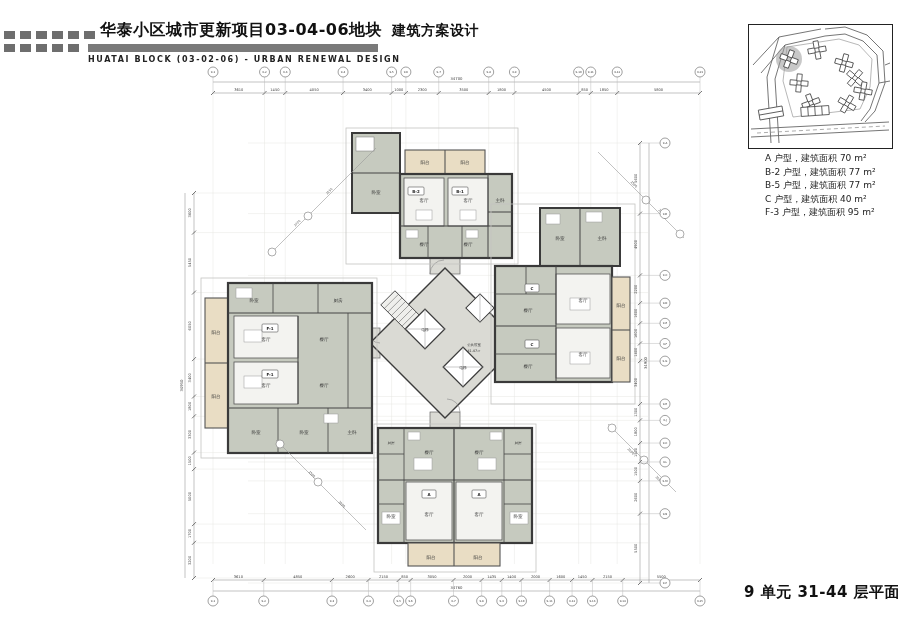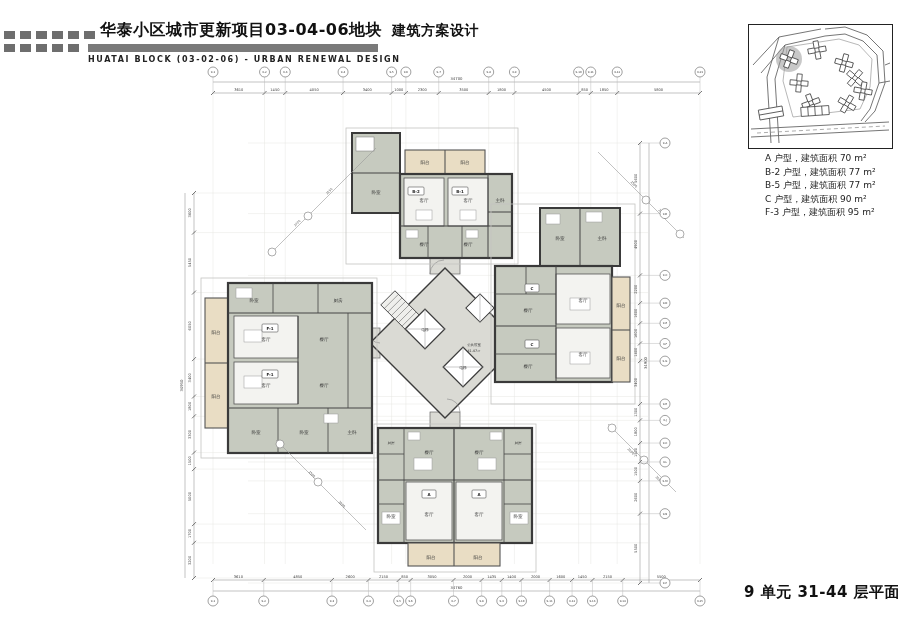--- a/index.html
+++ b/index.html
@@ -97,21 +97,21 @@
           <line x1="7" y1="-4.5" x2="7" y2="4.5"></line>
         </g>
     </g>
   </svg>
 </div>
 
 <ul class="legend">
   <li>A  户型，建筑面积 70 m²</li>
   <li>B-2 户型，建筑面积 77 m²</li>
   <li>B-5 户型，建筑面积 77 m²</li>
-  <li>C  户型，建筑面积 90 m²</li>
+  <li>C  户型，建筑面积 40 m²</li>
   <li>F-3 户型，建筑面积 95 m²</li>
 </ul>
 
 <div class="caption">9 单元 31-44 层平面图</div>
 
 <div class="plan">
 <svg id="plan-svg" width="540" height="552" viewBox="0 0 540 552">
 
   <g id="g-grid">
         <line x1="35" y1="31" x2="35" y2="502" stroke="#e7e7e3" stroke-width="0.5"></line>

